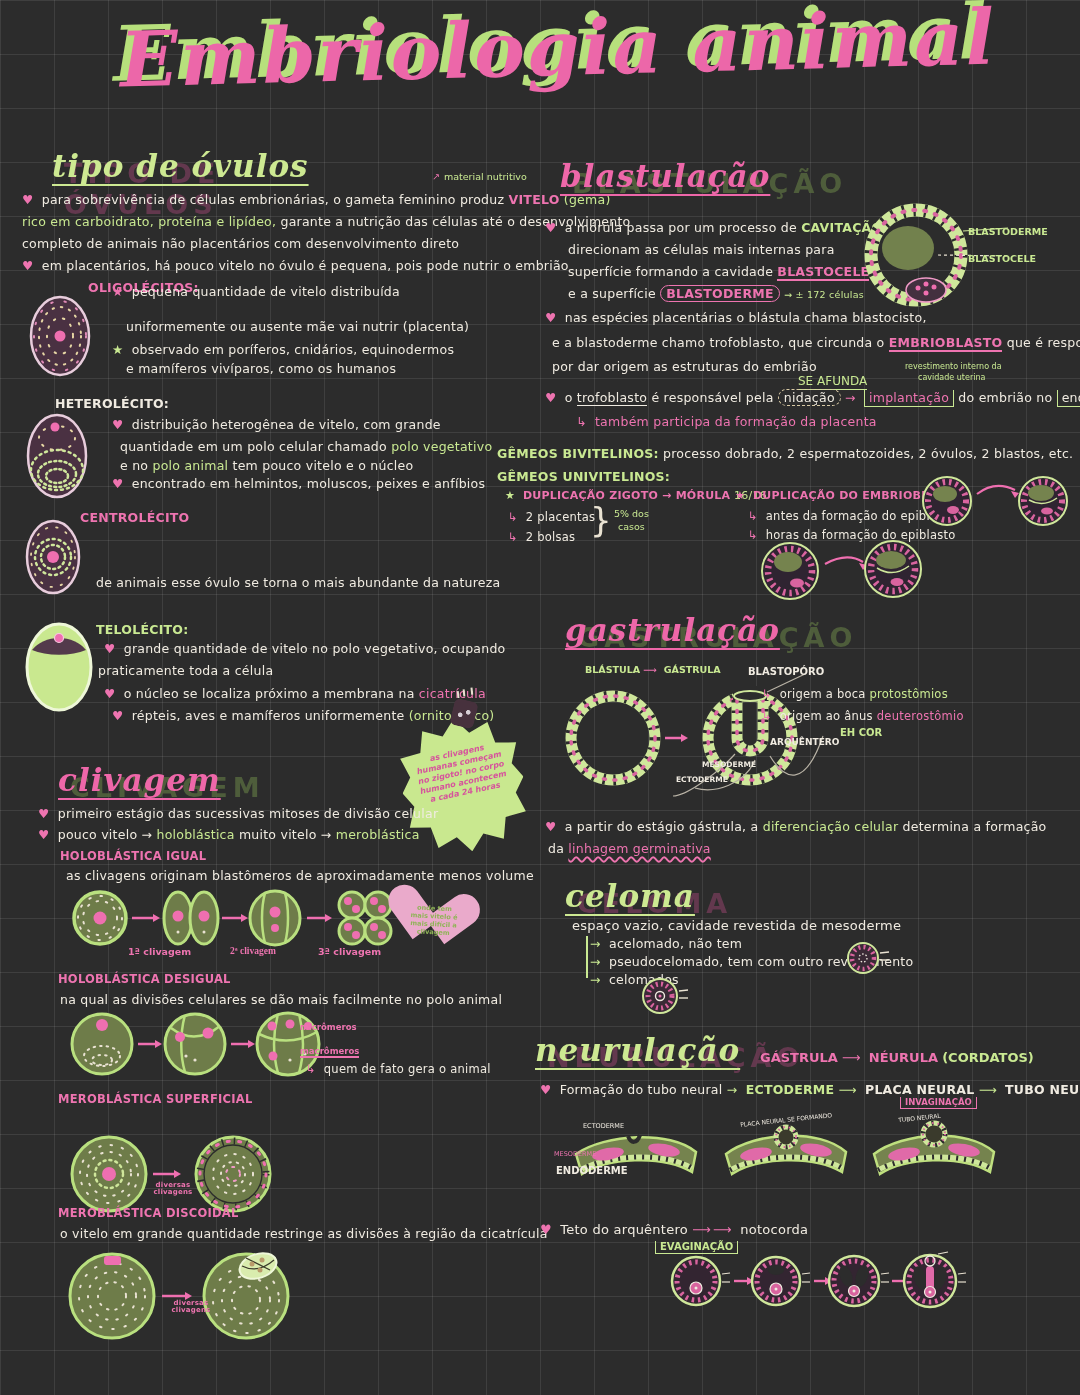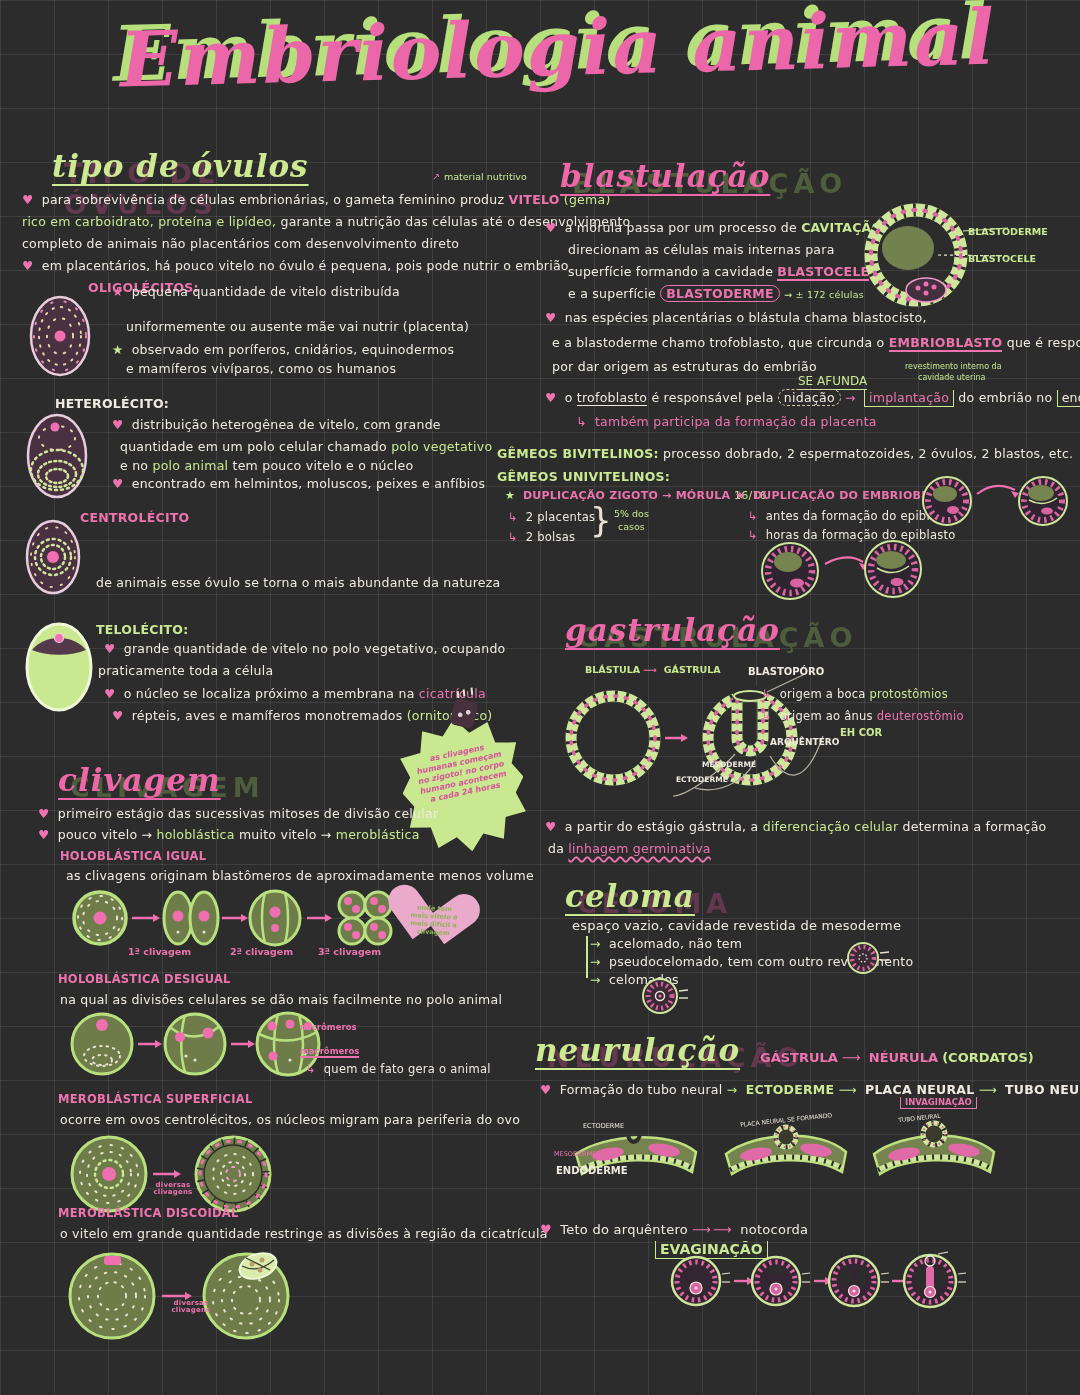--- a/index.html
+++ b/index.html
@@ -157,21 +157,21 @@
     <span>grande quantidade de vitelo no polo vegetativo, ocupando</span>
   </span>
   <span class="t hand" style="left:98px;top:663px;">praticamente toda a célula</span>
   <span class="t hand" style="left:104px;top:686px;">
     <span class="ih icon pk"></span>
     <span>o núcleo se localiza próximo a membrana na</span>
     <span class="pk">cicatrícula</span>
   </span>
   <span class="t hand" style="left:112px;top:708px;">
     <span class="ih icon pk"></span>
-    <span>répteis, aves e mamíferos monotremados</span>
+    <span>répteis, aves e mamíferos uniformemente</span>
     <span class="gr">(ornitorrinco)</span>
   </span>
 
   <div class="shead" style="left:58px;top:762px;">
     <span class="blk blkg">CLIVAGEM</span>
     <span class="scr scrp">clivagem</span>
   </div>
 
   <div class="starnote" style="left:402px;top:718px;">
     <div class="ntext">as clivagens humanas começam no zigoto! no corpo humano acontecem a cada 24 horas</div>
@@ -221,21 +221,21 @@
     <circle cx="278" cy="13" r="4" fill="#ef6fb0"></circle>
       <circle cx="286" cy="21" r="4" fill="#ef6fb0"></circle>
     <circle cx="304" cy="13" r="4" fill="#ef6fb0"></circle>
       <circle cx="312" cy="21" r="4" fill="#ef6fb0"></circle>
     <circle cx="278" cy="39" r="4" fill="#ef6fb0"></circle>
       <circle cx="286" cy="47" r="4" fill="#ef6fb0"></circle>
     <circle cx="304" cy="39" r="4" fill="#ef6fb0"></circle>
       <circle cx="312" cy="47" r="4" fill="#ef6fb0"></circle>
   </svg>
   <span class="t sm pk b" style="left:128px;top:946px;">1ª clivagem</span>
-  <span class="t sm pk b" style="left:230px;top:946px;">2ª clivagem</span>
+  <span class="t sm pk b" style="left:230px;top:946px;font-family:Liberation Serif, serif;">2ª clivagem</span>
   <span class="t sm pk b" style="left:318px;top:946px;">3ª clivagem</span>
 
   <div class="hn" style="left:400px;top:890px;">
     <div class="ntext">onde tem mais vitelo é mais difícil a clivagem</div>
   </div>
 
   <span class="t hand pk b" style="left:58px;top:972px;font-size:11.5px;">HOLOBLÁSTICA DESIGUAL</span>
   <span class="t hand" style="left:60px;top:992px;">na qual as divisões celulares se dão mais facilmente no polo animal</span>
 
   <svg style="left:68px;top:1008px;" width="300" height="72" viewBox="0 0 300 72">
@@ -266,21 +266,20 @@
       <circle cx="237" cy="46" r="1.6" fill="#e9e2d2"></circle>
   </svg>
   <span class="t sm pk b" style="left:300px;top:1022px;font-size:8.5px;">micrômeros</span>
   <span class="t sm pk b u-pk" style="left:300px;top:1046px;font-size:8.5px;">macrômeros</span>
   <span class="t hand" style="left:306px;top:1062px;font-size:11.5px;">
     <span class="ia icon pk"></span>
     <span>quem de fato gera o animal</span>
   </span>
 
   <span class="t hand pk b" style="left:58px;top:1092px;font-size:11.5px;">MEROBLÁSTICA SUPERFICIAL</span>
-  <span class="t hand" style="left:60px;top:1112px;">ocorre em ovos centrolécitos, os núcleos migram para periferia do ovo</span>
 
   <svg style="left:65px;top:1126px;" width="230" height="96" viewBox="0 0 230 96">
     <circle cx="44" cy="48" r="37" fill="#6e7c49" stroke="#b9e07f" stroke-width="3"></circle>
     <circle cx="44" cy="48" r="7" fill="#ef6fb0"></circle>
     <circle cx="44" cy="48" r="14" fill="none" stroke="#cfe79b" stroke-width="2.5" stroke-dasharray="2 4" stroke-linecap="round"></circle>
     <circle cx="44" cy="48" r="22" fill="none" stroke="#e9e2d2" stroke-width="2" stroke-dasharray="1.5 8" stroke-linecap="round"></circle>
     <circle cx="44" cy="48" r="29" fill="none" stroke="#e9e2d2" stroke-width="2" stroke-dasharray="1.5 10" stroke-linecap="round"></circle>
     <line x1="88" y1="48" x2="110" y2="48" stroke="#ef6fb0" stroke-width="2.5"></line>
     <path d="M116,48 l-7,-4 v8 z" fill="#ef6fb0"></path>
     <circle cx="168" cy="48" r="37" fill="#6e7c49" stroke="#b9e07f" stroke-width="3"></circle>
@@ -594,21 +593,21 @@
   <span class="t w" style="left:556px;top:1165px;font-size:10px;font-weight:bold;">ENDODERME</span>
   <span class="t w" style="left:740px;top:1116px;font-size:6px;transform:rotate(-6deg);">PLACA NEURAL SE FORMANDO</span>
   <span class="t w" style="left:898px;top:1114px;font-size:6px;transform:rotate(-6deg);">TUBO NEURAL</span>
 
   <span class="t hand" style="left:540px;top:1222px;font-size:13px;">
     <span class="ih icon pk"></span>
     <span>Teto do arquêntero</span>
     <span class="il icon pk" style="letter-spacing:-2px;"></span><span class="il icon pk"></span>
     <span>notocorda</span>
   </span>
-  <span class="t gr b bracket-gr" style="left:655px;top:1241px;font-size:14px;text-align:center;">EVAGINAÇÃO</span>
+  <span class="t gr b bracket-gr" style="left:655px;top:1241px;font-size:10px;text-align:center;">EVAGINAÇÃO</span>
 
   <svg style="left:668px;top:1248px;" width="280" height="66" viewBox="0 0 280 66">
     <g>
       <circle cx="28" cy="33" r="24" fill="#332531" stroke="#cfe79b" stroke-width="2.5"></circle>
       <circle cx="28" cy="33" r="19" fill="none" stroke="#d9649f" stroke-width="5" stroke-dasharray="2.5 3.8"></circle>
       <circle cx="28" cy="40" r="6" fill="#d9649f" stroke="#f0ebe1" stroke-width="1.2"></circle>
       <circle cx="28" cy="40" r="1.5" fill="#f0ebe1"></circle>
       <line x1="54" y1="26" x2="62" y2="25" stroke="#e9e2d2" stroke-width="1.2"></line>
       <line x1="54" y1="34" x2="62" y2="34" stroke="#e9e2d2" stroke-width="1.2"></line>
     </g>

